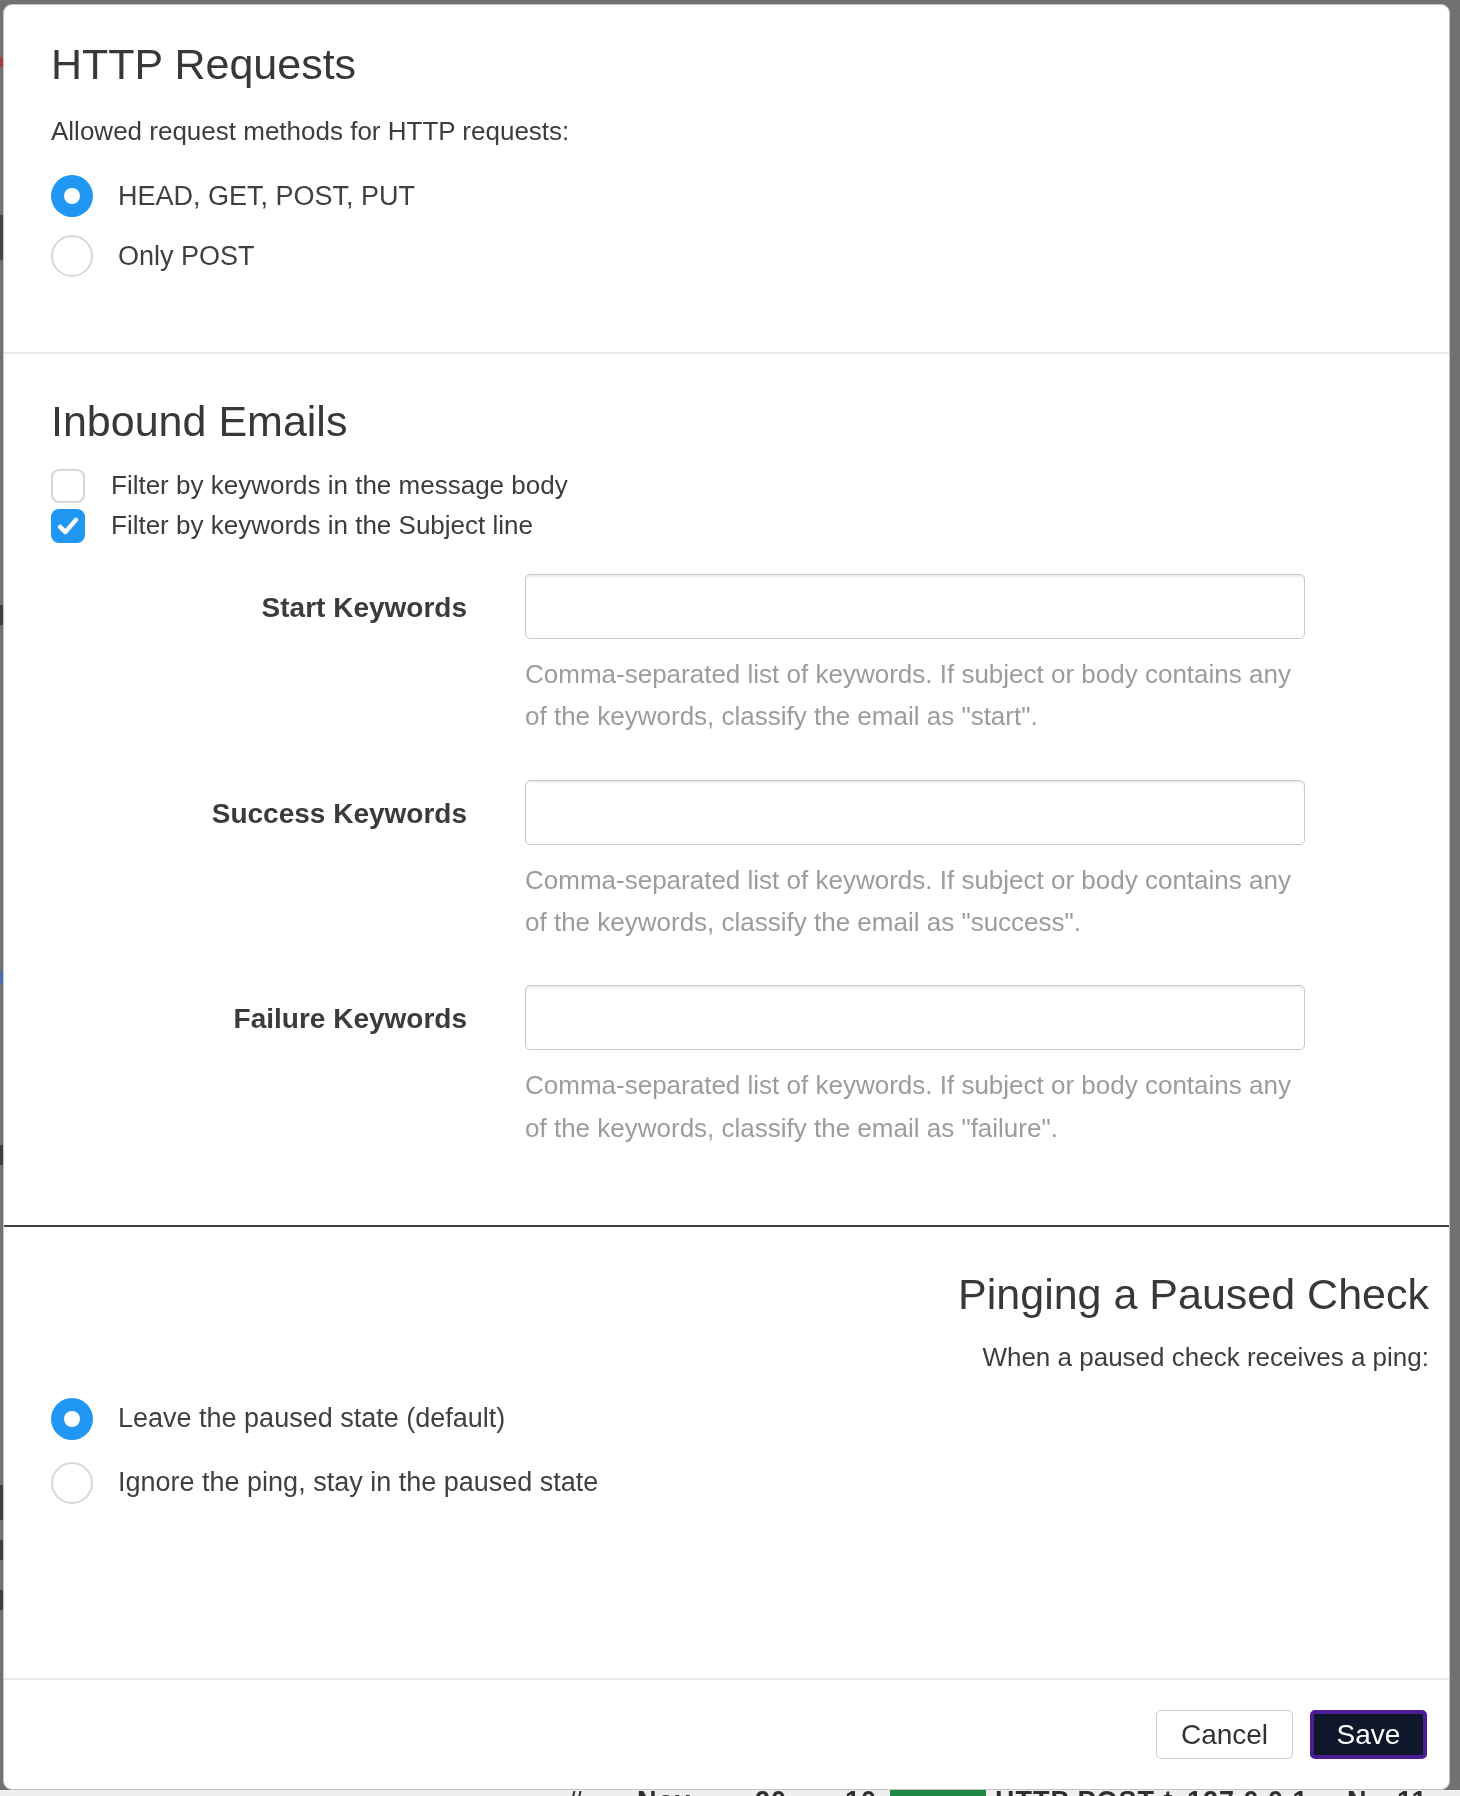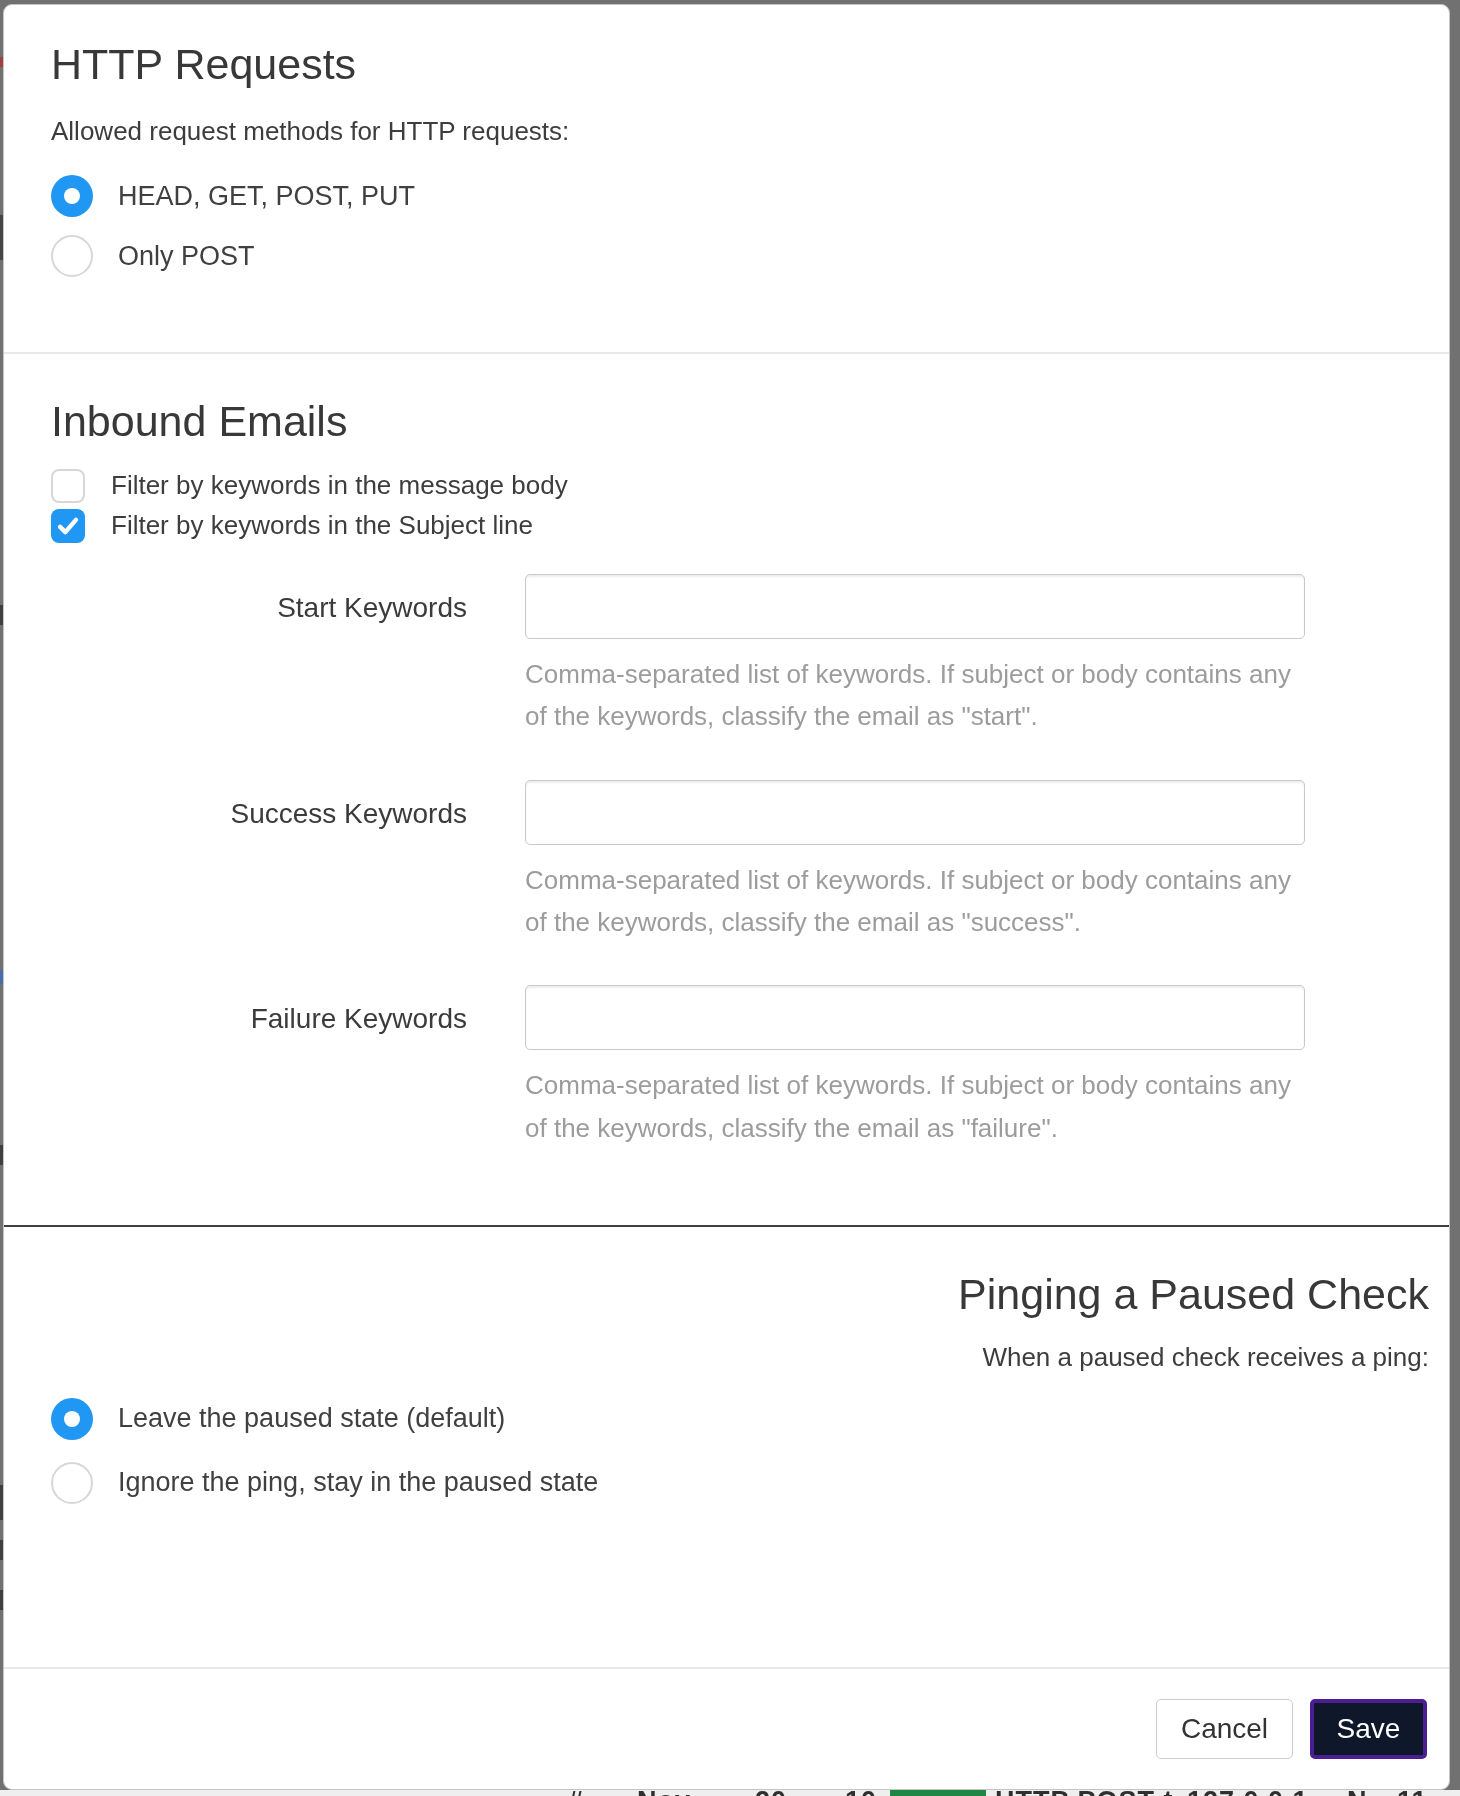--- a/index.html
+++ b/index.html
@@ -75,35 +75,35 @@
   }
   .checkbox.checked { border: none; background: #2097f3; }
   .checkbox svg { display: block; }
   .check-label { margin-left: 26px; font-size: 26px; color: #3d3d3d; }
 
   
   .form-group { display: flex; margin-top: 28px; }
   .form-group + .form-group { margin-top: 42px; }
   .form-label {
     width: 416px; flex: 0 0 416px; text-align: right; padding-top: 18px;
-    font-size: 28px; font-weight: normal; color: #3b3b3b;
+    font-size: 28px; font-weight: bold; color: #3b3b3b;
   }
   .form-control-col { margin-left: 58px; width: 780px; }
   .text-input {
     width: 780px; height: 65px; border: 1px solid #c9c9c9; border-radius: 5px;
     background: #fff; box-shadow: inset 0 2px 2px rgba(0,0,0,0.07);
     font-size: 27px; padding: 0 16px; color: #3d3d3d; outline: none;
     font-family: "Liberation Sans", "DejaVu Sans", sans-serif;
   }
   .field-help { margin-top: 14px; font-size: 26px; color: #9c9c9c; line-height: 1.63; width: 780px; }
 
   
   .btn {
     font-family: "Liberation Sans", "DejaVu Sans", sans-serif;
-    font-size: 28px; height: 60px; border-radius: 5px; cursor: pointer;
+    font-size: 28px; height: 49px; border-radius: 5px; cursor: pointer;
     display: inline-flex; align-items: center; justify-content: center;
   }
   .btn-cancel { background: #ffffff; border: 1px solid #cccccc; color: #333333; width: 137px; }
   .btn-save   { background: #0f172a; border: 4px solid #4c1d95; color: #ffffff; width: 117px; }
 </style>
 </head>
 <body>
 
 <div class="edge-frag" style="top:57px;height:10px;background:#a04040;"></div>
 <div class="edge-frag" style="top:215px;height:45px;background:#454545;"></div>

